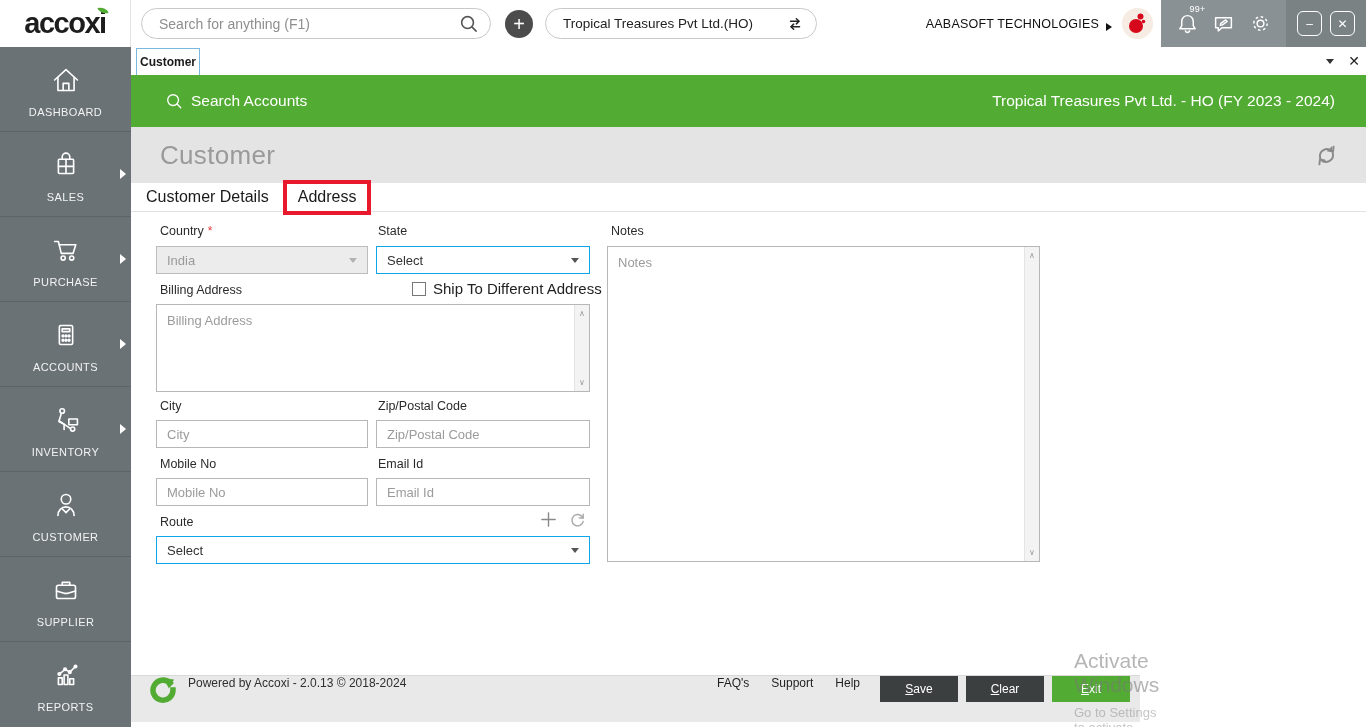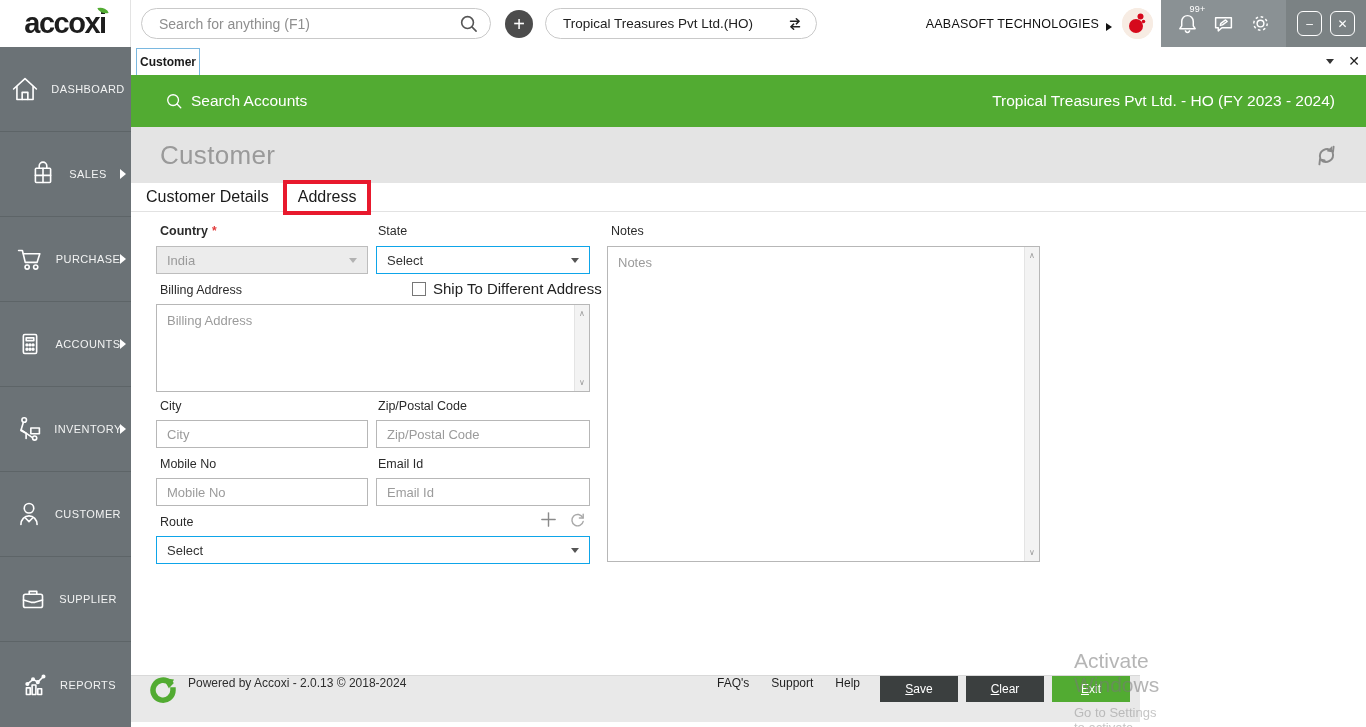--- a/index.html
+++ b/index.html
@@ -25,21 +25,21 @@
   .org .caret-r { width:0; height:0; border-left:6px solid #111; border-top:4px solid transparent; border-bottom:4px solid transparent; margin-left:7px; }
   .avatar { width:31px; height:31px; border-radius:50%; background:#f7ece3; margin-right:8px; display:flex; align-items:center; justify-content:center; overflow:hidden; cursor:pointer; }
   .icon-block { width:125px; height:47px; background:#8a9194; display:flex; align-items:center; justify-content:space-evenly; }
   .icon-block .hicon { position:relative; display:flex; cursor:pointer; }
   .badge { position:absolute; top:-9px; left:13px; font-size:9px; color:#fff; letter-spacing:0.2px; }
   .win-block { width:80px; height:47px; background:#7b8284; display:flex; align-items:center; justify-content:center; gap:8px; }
   .win-btn { width:25px; height:25px; border:1.6px solid #fff; border-radius:6px; color:#fff; display:flex; align-items:center; justify-content:center; font-size:12px; cursor:pointer; }
 
   
   .sidebar { position:absolute; left:0; top:47px; width:131px; height:680px; background:#6b7276; }
-  .side-item { position:relative; height:85px; display:flex; flex-direction:row; align-items:center; justify-content:center; gap:7px; color:#f2f3f3; border-bottom:1px solid #5d6467; cursor:pointer; }
+  .side-item { position:relative; height:85px; display:flex; flex-direction:column; align-items:center; justify-content:center; gap:7px; color:#f2f3f3; border-bottom:1px solid #5d6467; cursor:pointer; }
   .side-item:last-child { border-bottom:none; }
   .side-item .lbl { font-size:11px; letter-spacing:0.4px; }
   .side-item .arr { position:absolute; right:5px; top:50%; margin-top:-5px; width:0; height:0; border-left:6px solid #fff; border-top:5px solid transparent; border-bottom:5px solid transparent; }
   .side-item svg { stroke:#fff; fill:none; stroke-width:1.7; stroke-linecap:round; stroke-linejoin:round; }
 
   
   .main { position:absolute; left:131px; top:47px; width:1235px; height:680px; background:#fff; }
 
   .tabstrip { position:relative; height:28px; background:#fff; }
   .tab { position:absolute; left:5px; top:1px; width:64px; height:27px; background:#fff; border:1px solid #7ab8e0; border-bottom:none; display:flex; align-items:center; justify-content:center; font-size:12px; font-weight:bold; color:#1a1a1a; cursor:pointer; }
@@ -284,21 +284,21 @@
       </span>
     </div>
 
     <div class="subtabs">
       <span class="subtab details">Customer Details</span>
       <span class="red-box"><span class="subtab">Address</span></span>
     </div>
 
     <div class="form">
 
-      <span class="flabel" style="left:29px; top:12px;font-weight:bold;"><span>Country</span><span class="req">*</span></span>
+      <span class="flabel" style="left:29px; top:12px;"><span>Country</span><span class="req">*</span></span>
       <span class="flabel" style="left:247px; top:12px;">State</span>
       <span class="flabel" style="left:480px; top:12px;">Notes</span>
 
       <div class="select disabled" style="left:25px; top:34px; width:212px;">
         <span>India</span>
         <span class="dcaret"></span>
       </div>
       <div class="select" style="left:245px; top:34px; width:214px;">
         <span>Select</span>
         <span class="dcaret"></span>

